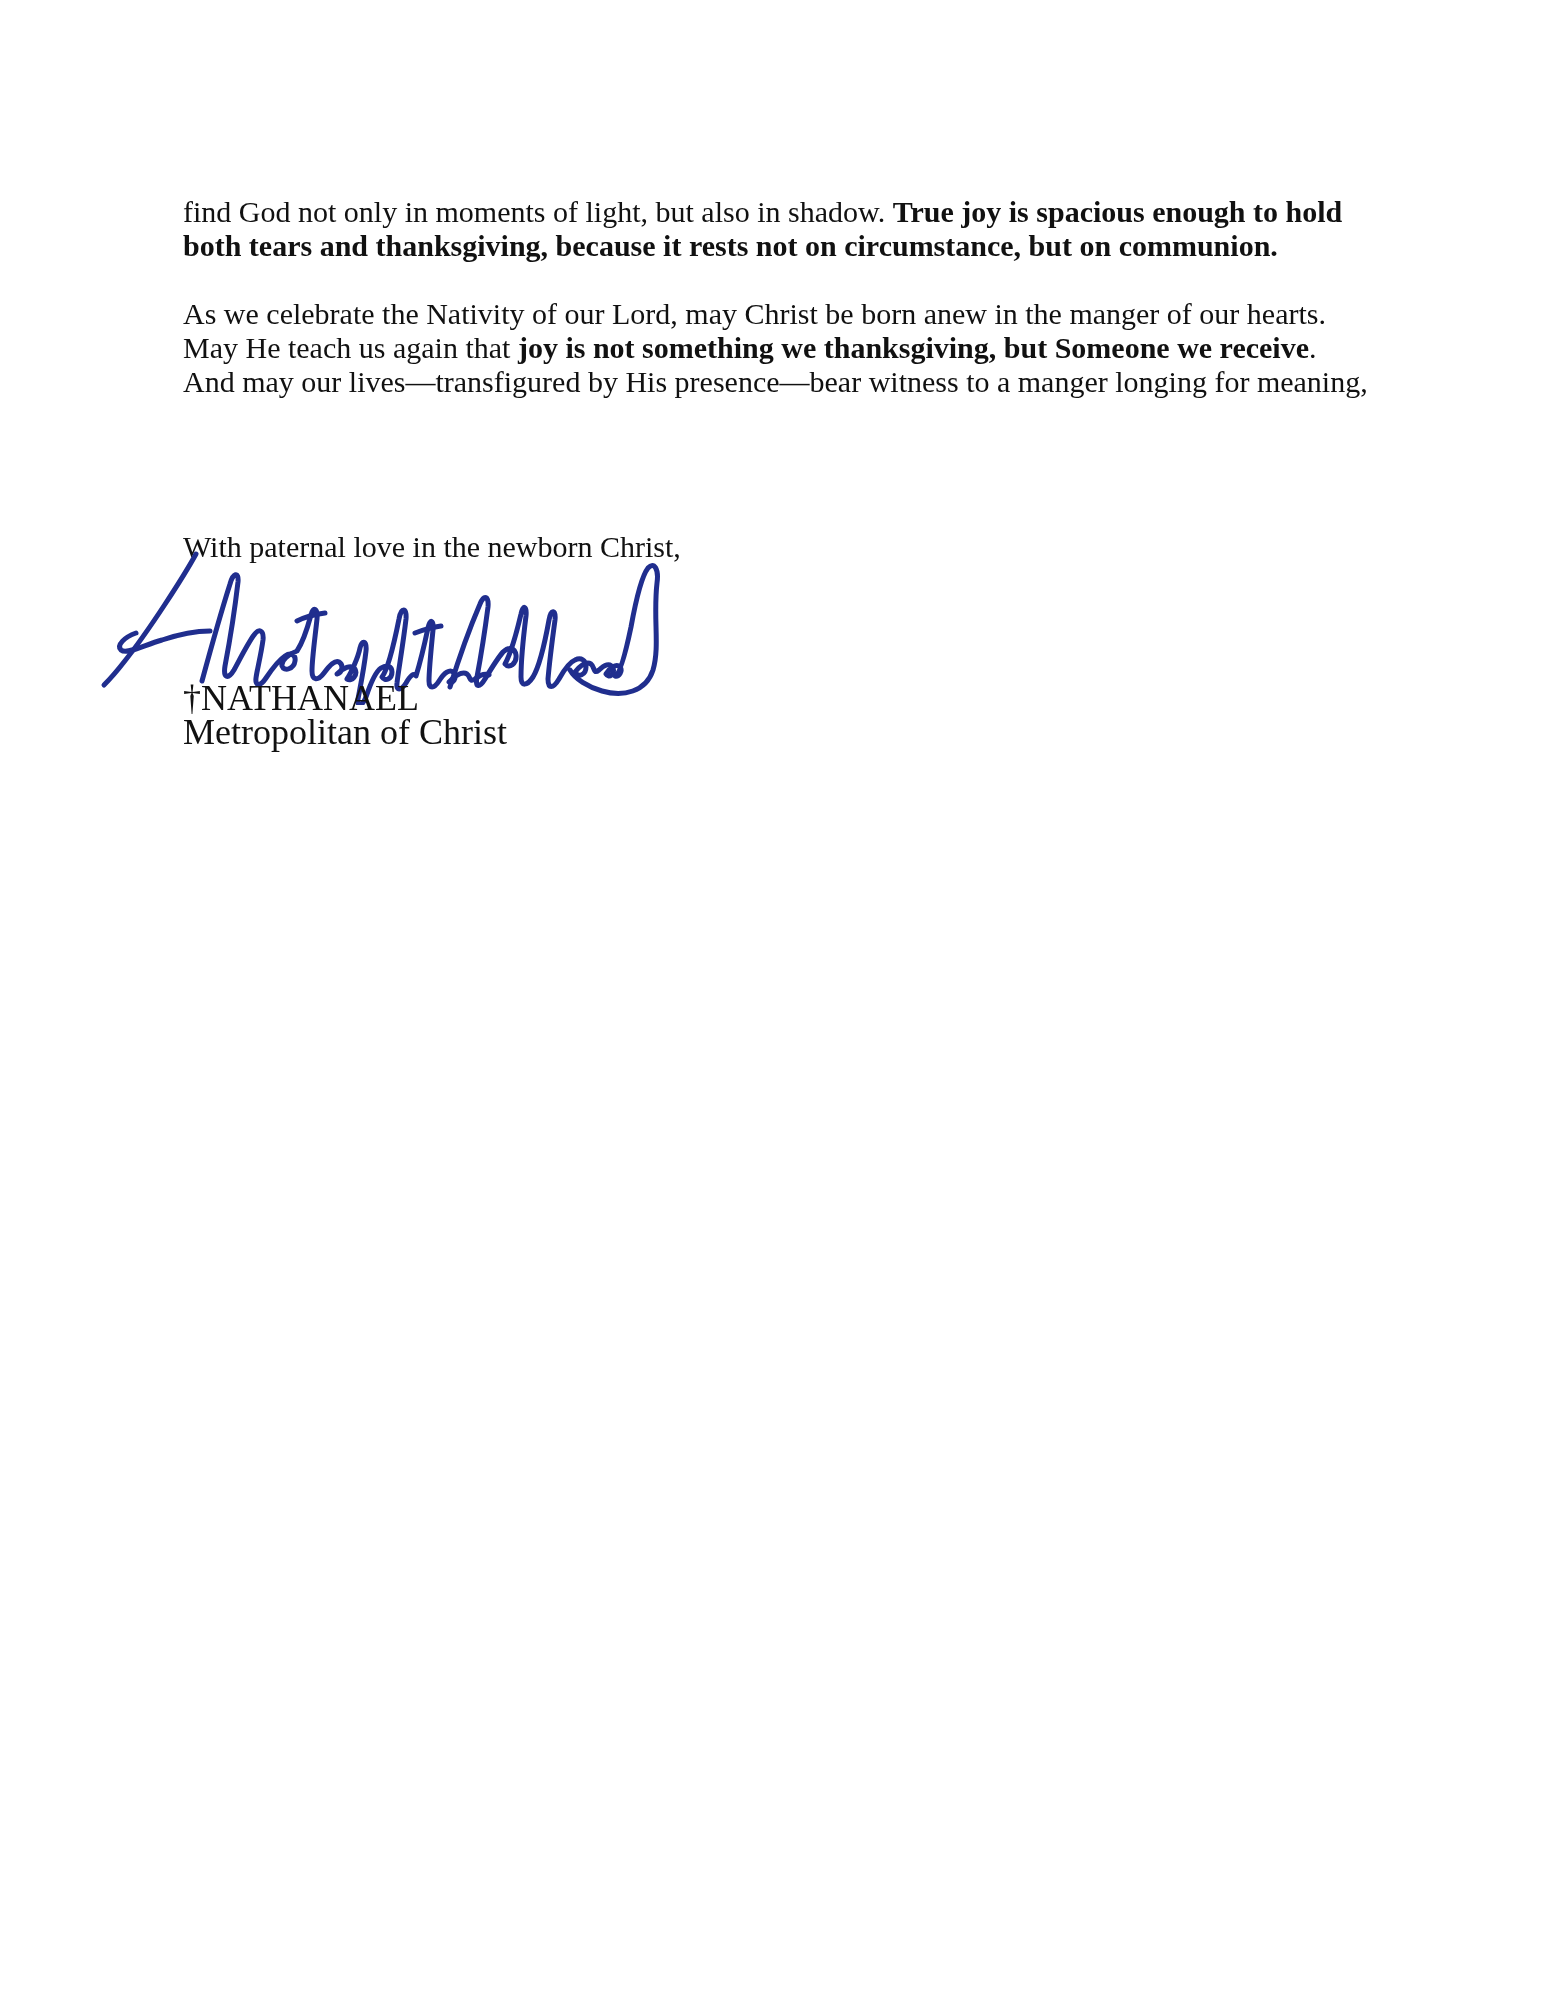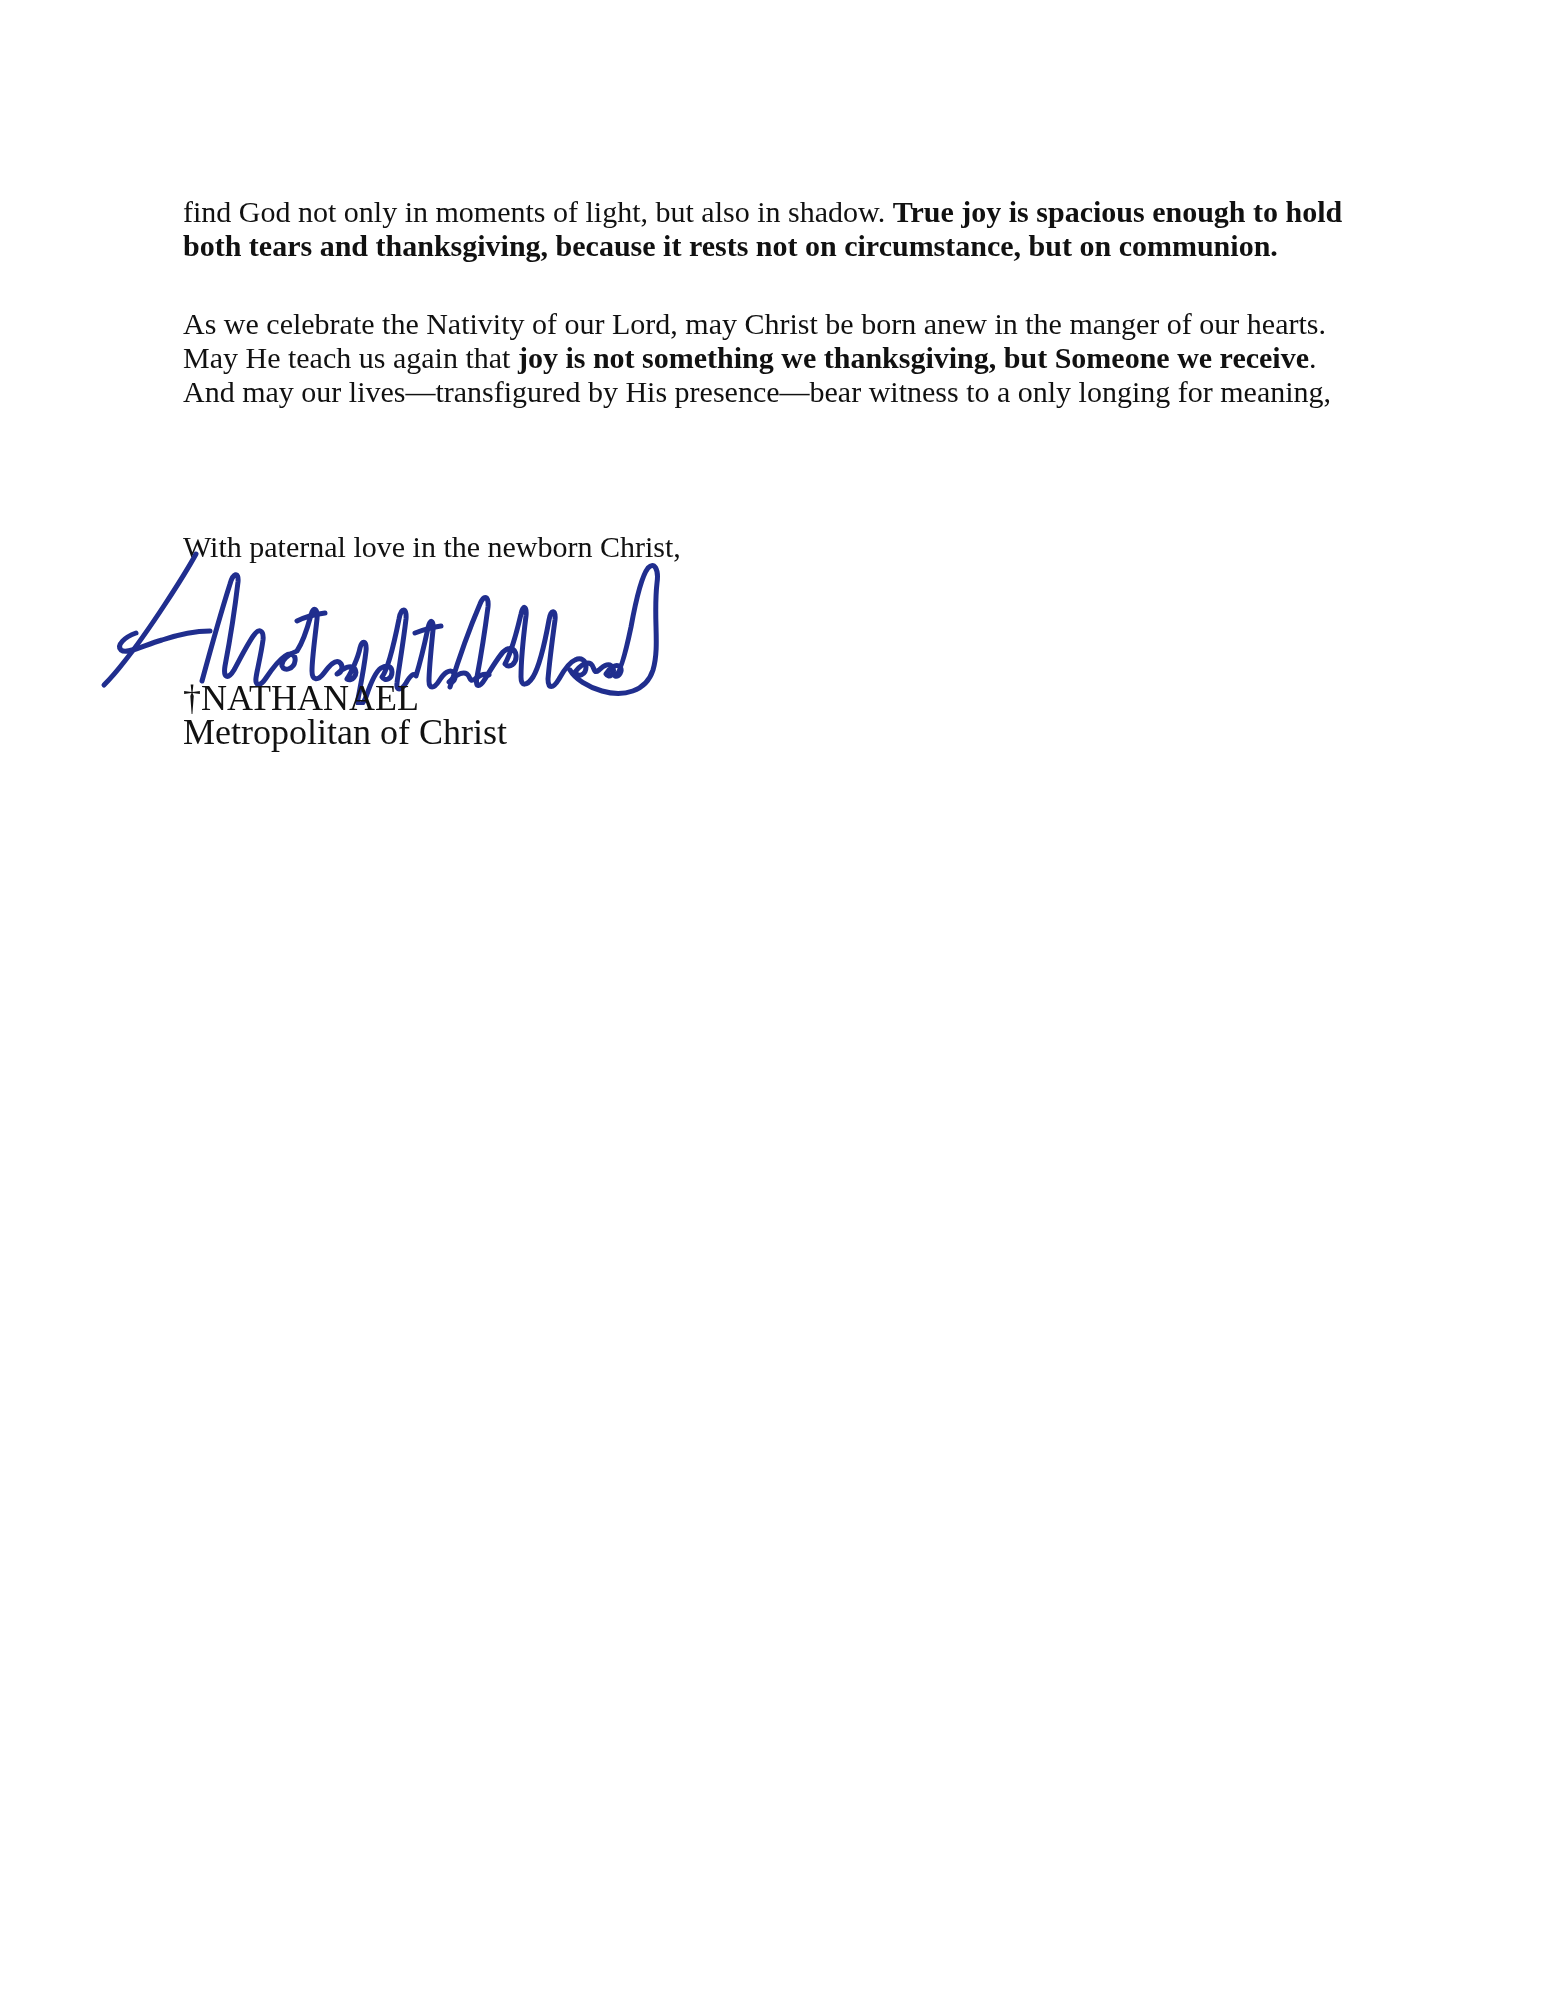--- a/index.html
+++ b/index.html
@@ -19,21 +19,21 @@
   }
   .body-text {
     position: absolute;
     left: 183px;
     top: 195px;
     width: 1280px;
     font-size: 30px;
     line-height: 34px;
   }
   .paragraph + .paragraph {
-    margin-top: 44px;
+    margin-top: 34px;
   }
   .line {
     white-space: nowrap;
   }
   .bold {
     font-weight: bold;
   }
   .closing {
     position: absolute;
     left: 183px;
@@ -64,21 +64,21 @@
 <div class="page">
 
   <div class="body-text">
       <div class="paragraph">
         <div class="line"><span>find God not only in moments of light, but also in shadow. </span><span class="bold">True joy is spacious enough to hold</span></div>
         <div class="line"><span class="bold">both tears and thanksgiving, because it rests not on circumstance, but on communion.</span></div>
       </div>
       <div class="paragraph">
         <div class="line"><span>As we celebrate the Nativity of our Lord, may Christ be born anew in the manger of our hearts.</span></div>
         <div class="line"><span>May He teach us again that </span><span class="bold">joy is not something we thanksgiving, but Someone we receive</span><span>.</span></div>
-        <div class="line"><span>And may our lives—transfigured by His presence—bear witness to a only longing for meaning,</span></div>
+        <div class="line"><span>And may our lives—transfigured by His presence—bear witness to a manger longing for meaning,</span></div>
       </div>
     </div>
 
   <div class="closing">With paternal love in the newborn Christ,</div>
 
   <svg class="signature-svg" viewBox="0 0 613 167" xmlns="http://www.w3.org/2000/svg" aria-hidden="true">
     <g fill="none" stroke="#202e8e" stroke-width="5" stroke-linecap="round" stroke-linejoin="round">
 
       <path d="M104 16 C92 38 56 94 32 124 C25 133 17 142 12 147"></path>
 

